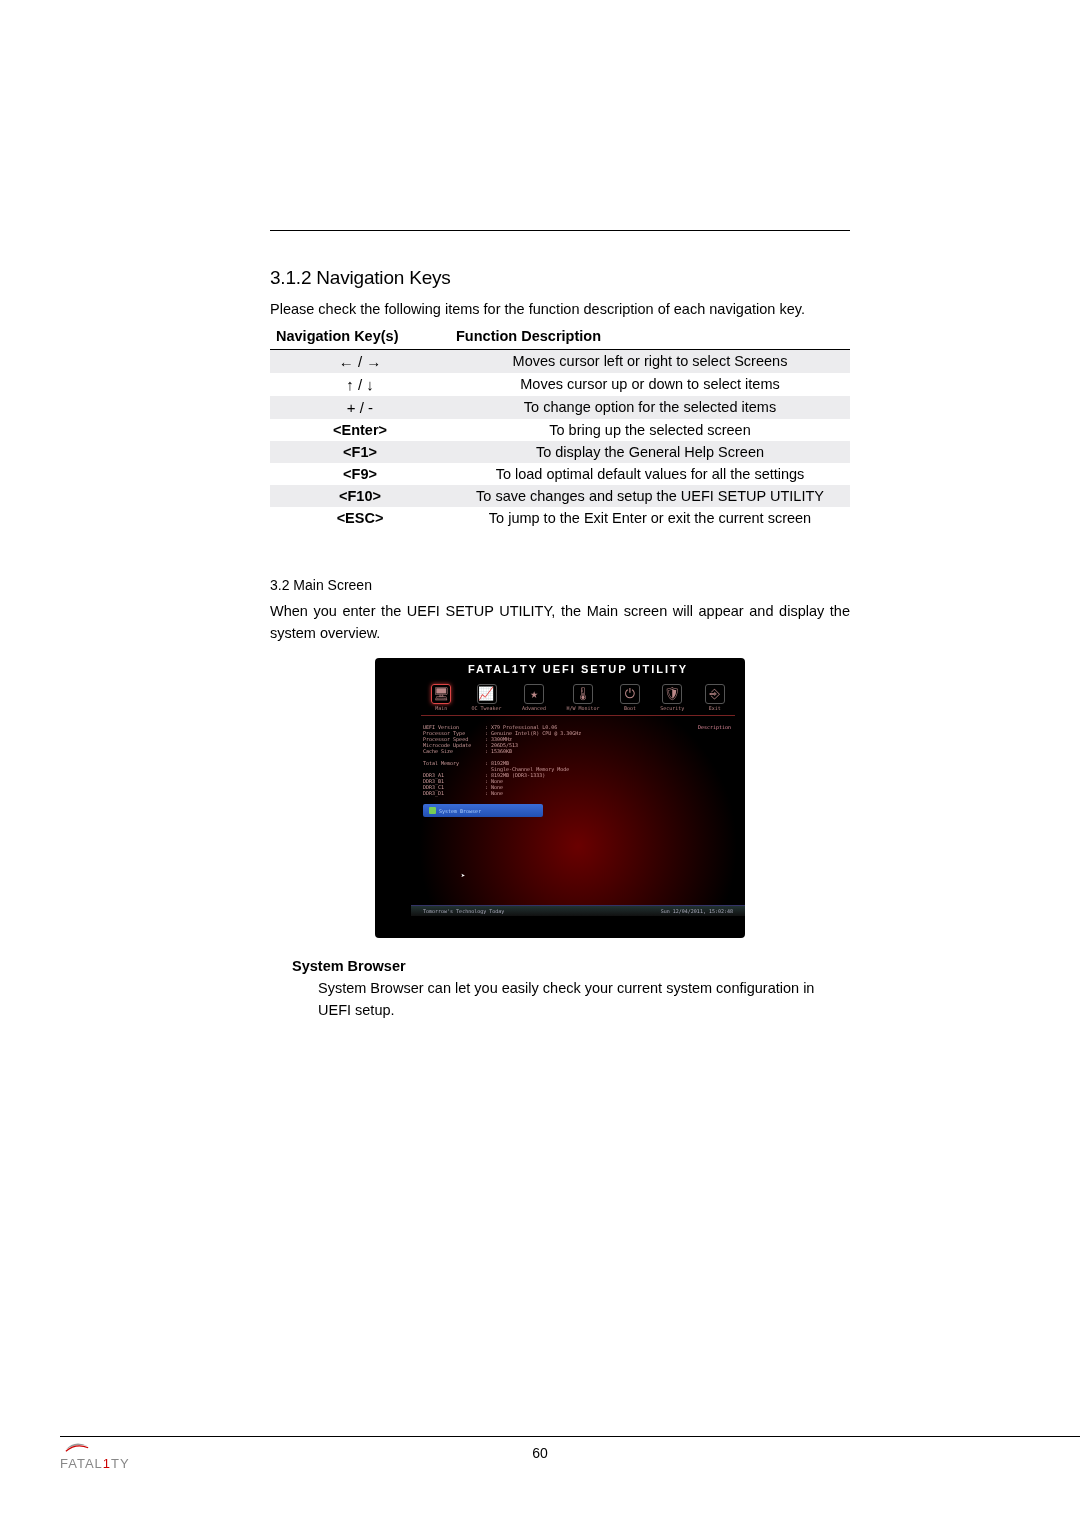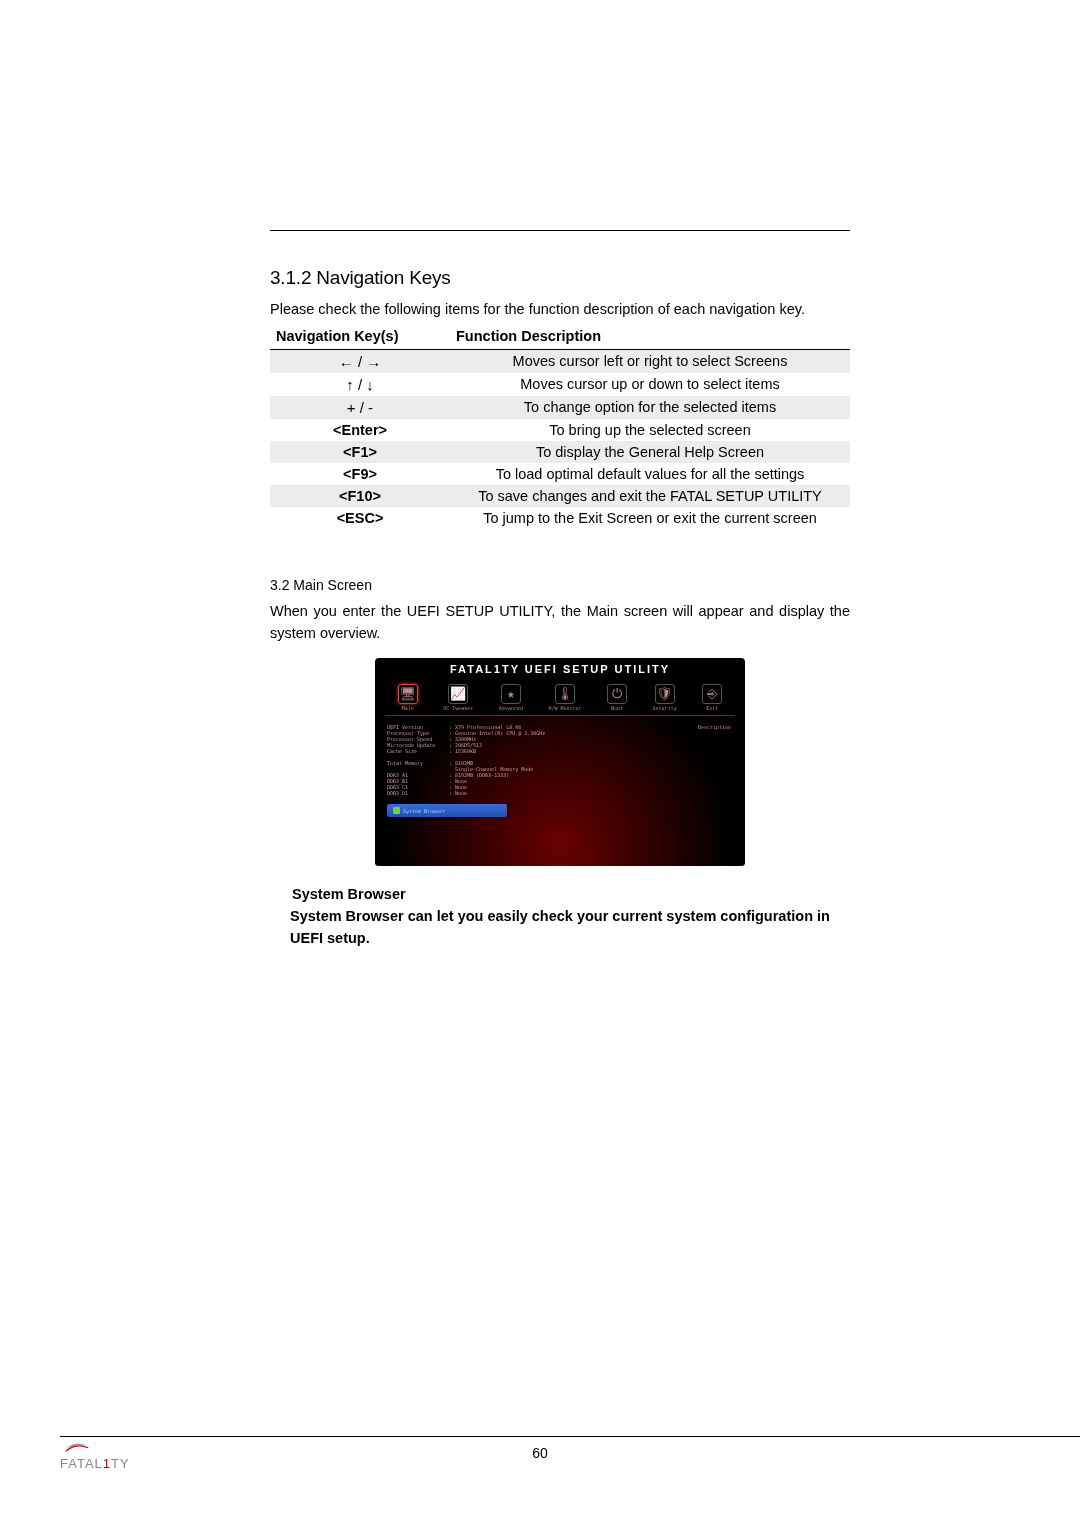--- a/index.html
+++ b/index.html
@@ -64,26 +64,27 @@
       background: #ececee;
     }
     .screenshot-wrap {
       display: flex;
       justify-content: center;
       margin: 14px 0 20px 0;
     }
     
     .uefi {
       width: 370px;
-      height: 208px;
+      height: 280px;
       background: #000;
       border-radius: 4px;
       position: relative;
       font-family: monospace;
       overflow: hidden;
+      padding-left: 36px;
     }
     .uefi-title {
       color: #fff;
       font-family: Arial, sans-serif;
       font-weight: bold;
       font-size: 11px;
       letter-spacing: 2px;
       text-align: center;
       padding: 5px 0 2px;
     }
@@ -151,22 +152,21 @@
     }
 
     .sysb-heading {
       font-size: 14.5px;
       font-weight: bold;
       margin: 10px 0 4px 22px;
     }
     .sysb-text {
       font-size: 14.5px;
       line-height: 1.5;
-      margin-left: 20px;
-      font-weight: bold;
+      margin-left: 48px;
     }
 
     .footer {
       position: absolute;
       left: 60px;
       right: 0;
       bottom: 90px;
       border-top: 1px solid #000;
     }
     .page-num {
@@ -228,25 +228,25 @@
         <tr class="alt">
           <td class="key">&lt;F1&gt;</td>
           <td>To display the General Help Screen</td>
         </tr>
         <tr>
           <td class="key">&lt;F9&gt;</td>
           <td>To load optimal default values for all the settings</td>
         </tr>
         <tr class="alt">
           <td class="key">&lt;F10&gt;</td>
-          <td>To save changes and exit the FATAL SETUP UTILITY</td>
+          <td>To save changes and setup the UEFI SETUP UTILITY</td>
         </tr>
         <tr>
           <td class="key">&lt;ESC&gt;</td>
-          <td>To jump to the Exit Screen or exit the current screen</td>
+          <td>To jump to the Exit Enter or exit the current screen</td>
         </tr>
       </tbody>
   </table>
 
   <div class="section-title-32">3.2  Main Screen</div>
   <p class="body-text">When you enter the UEFI SETUP UTILITY, the Main screen will appear and display the system overview.</p>
 
   <div class="screenshot-wrap">
     <div class="uefi">
       <div class="uefi-title">FATAL1TY UEFI SETUP UTILITY</div>

